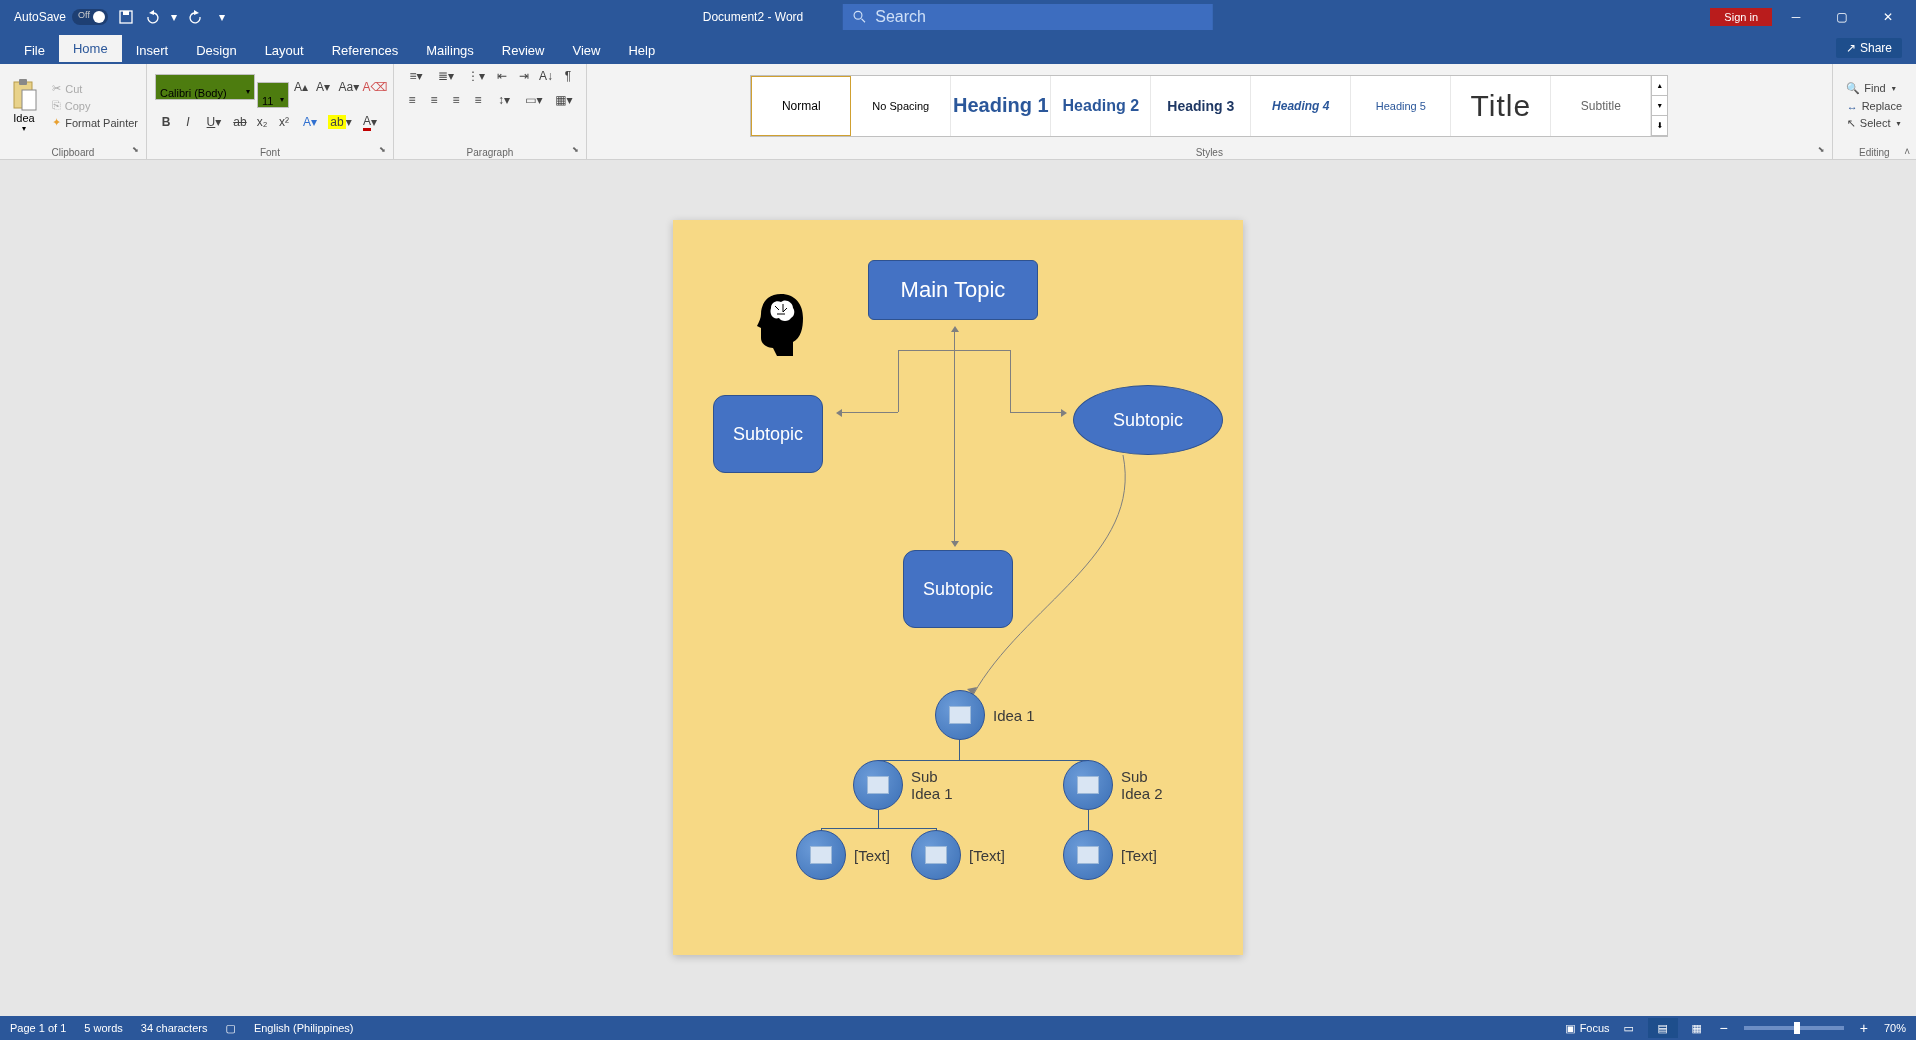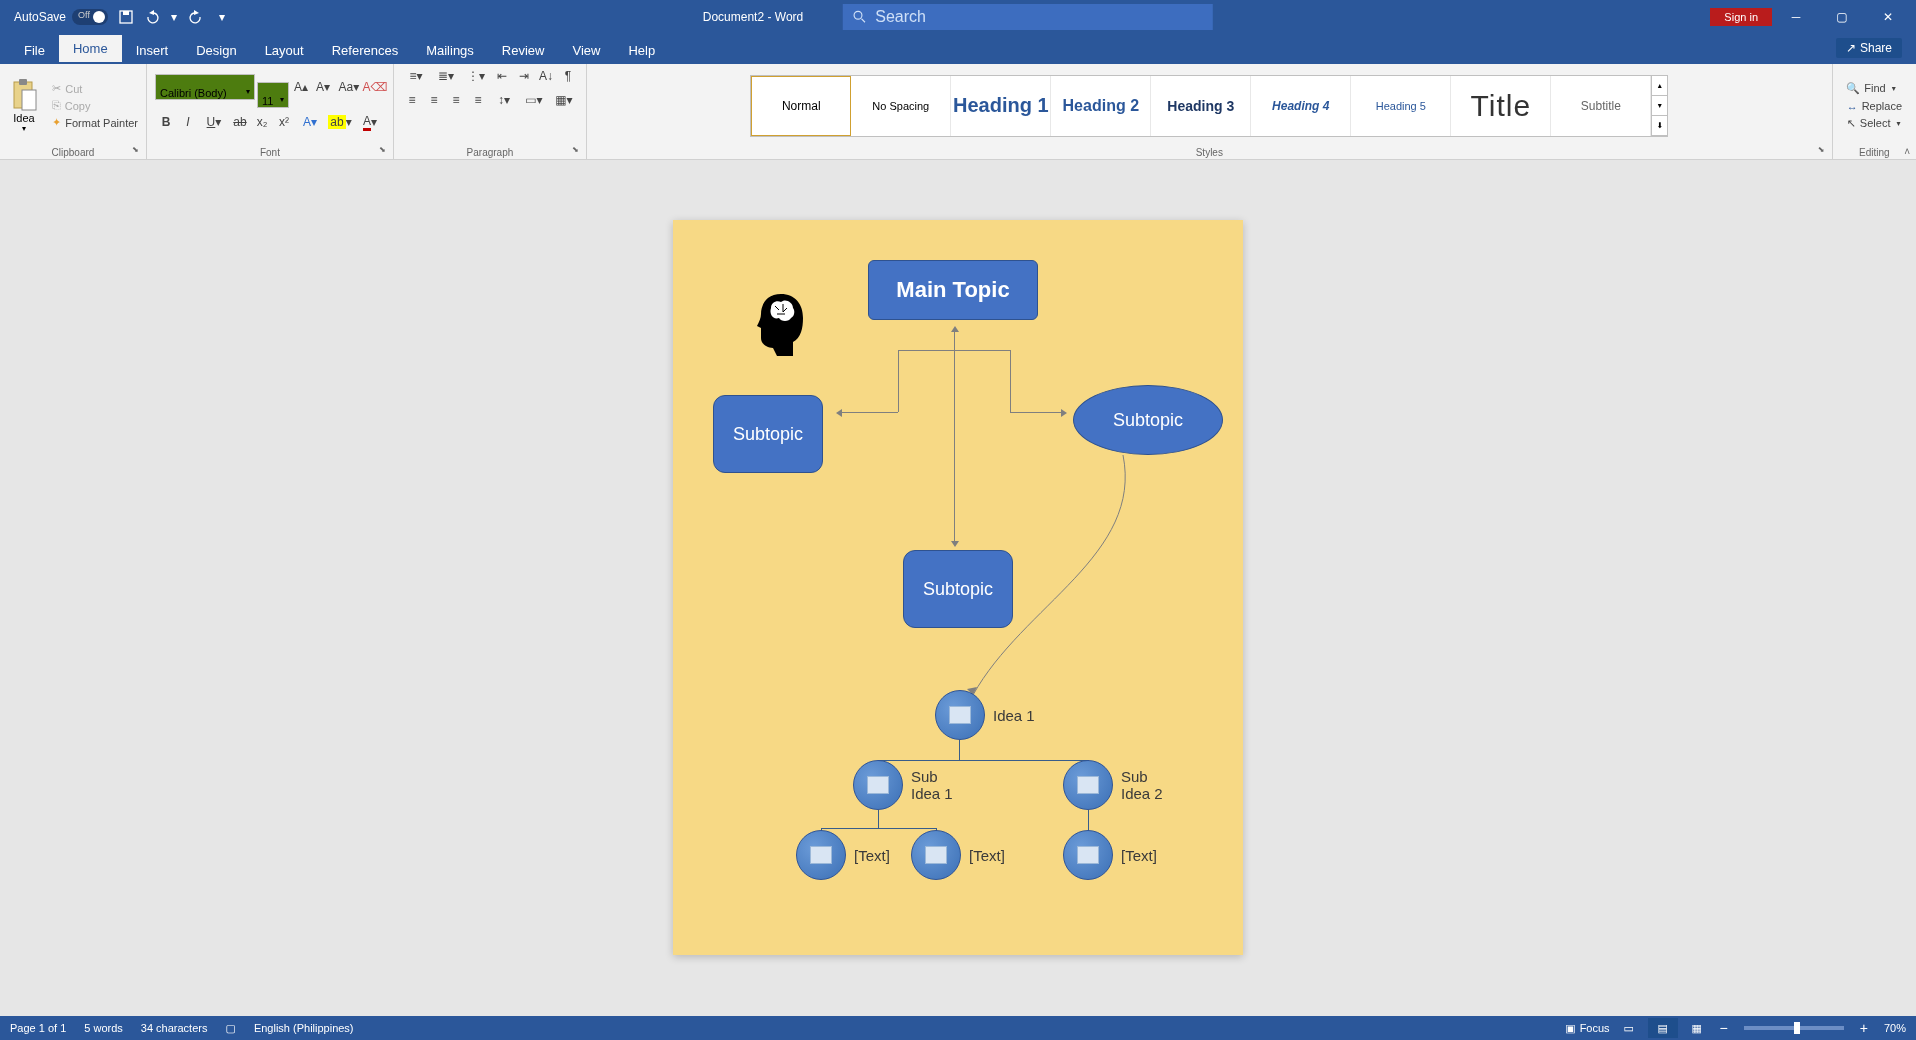--- a/index.html
+++ b/index.html
@@ -65,21 +65,21 @@
 .editing-list { display: flex; flex-direction: column; gap: 1px; padding: 0 6px; }
 .edit-item { font-size: 11px; display: flex; align-items: center; gap: 4px; cursor: pointer; padding: 2px 4px; color: #444; }
 
 .ribbon-collapse { position: absolute; right: 6px; bottom: 2px; font-size: 10px; cursor: pointer; color: #666; }
 
 
 .doc-area { position: absolute; top: 160px; bottom: 24px; left: 0; right: 0; background: #e6e6e6; overflow: auto; display: flex; justify-content: center; padding-top: 60px; }
 .page { width: 570px; height: 735px; background: #f7d985; box-shadow: 0 2px 8px rgba(0,0,0,.2); position: relative; }
 
 .shape { position: absolute; display: flex; align-items: center; justify-content: center; color: white; font-size: 18px; }
-.main-topic { background: #4472c4; border: 1px solid #2f528f; border-radius: 6px; width: 170px; height: 60px; left: 195px; top: 40px; font-size: 22px; font-weight: bold; }
+.main-topic { background: #4472c4; border: 1px solid #2f528f; border-radius: 6px; width: 170px; height: 60px; left: 195px; top: 40px; font-size: 22px; }
 .subtopic-left { background: #4472c4; border: 1px solid #2f528f; border-radius: 12px; width: 110px; height: 78px; left: 40px; top: 175px; }
 .subtopic-right { background: #4472c4; border: 1px solid #2f528f; border-radius: 50%; width: 150px; height: 70px; left: 400px; top: 165px; }
 .subtopic-mid { background: #4472c4; border: 1px solid #2f528f; border-radius: 12px; width: 110px; height: 78px; left: 230px; top: 330px; }
 
 .head-icon { position: absolute; left: 80px; top: 70px; width: 56px; height: 68px; }
 
 .connector-h { position: absolute; height: 1px; background: #7f7f7f; }
 .connector-v { position: absolute; width: 1px; background: #7f7f7f; }
 .arrow-r::after { content: ''; position: absolute; right: -6px; top: -3px; border: 4px solid transparent; border-left: 6px solid #7f7f7f; }
 .arrow-l::after { content: ''; position: absolute; left: -6px; top: -3px; border: 4px solid transparent; border-right: 6px solid #7f7f7f; }

